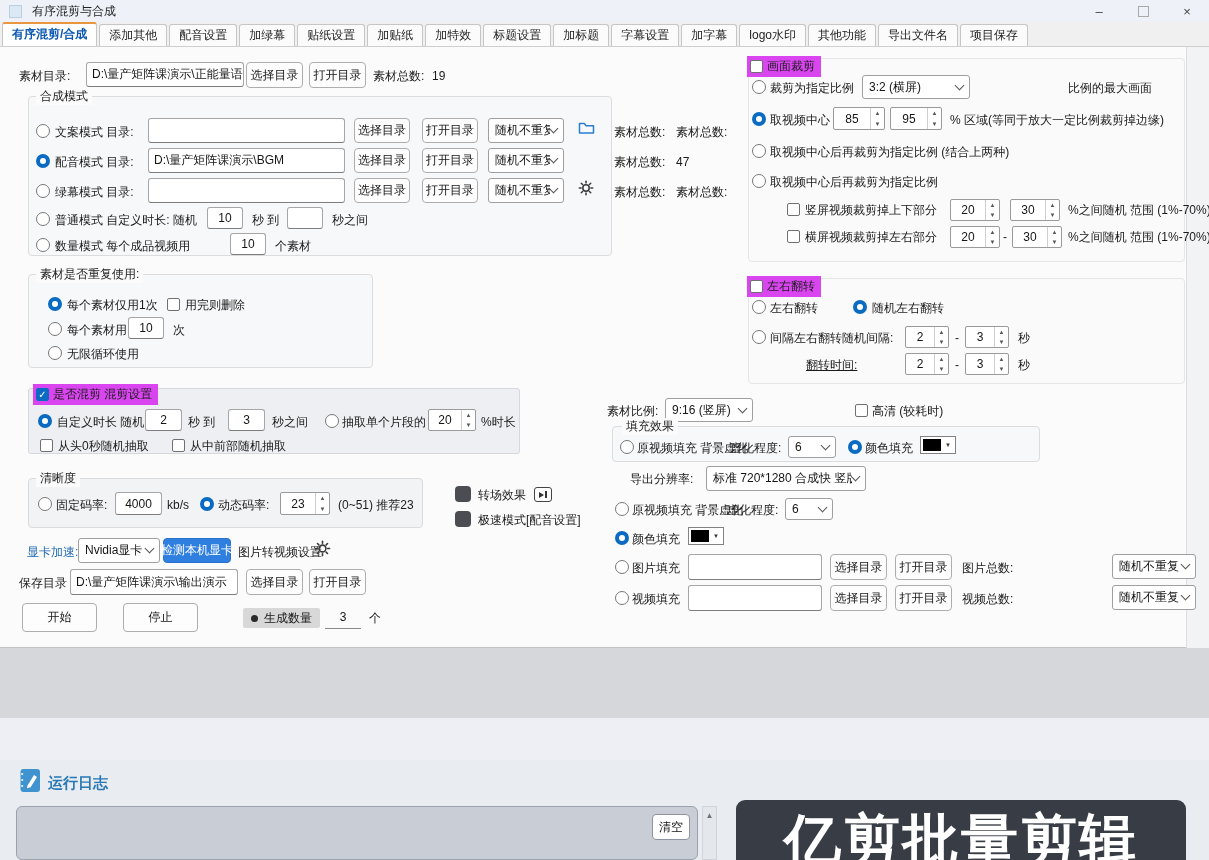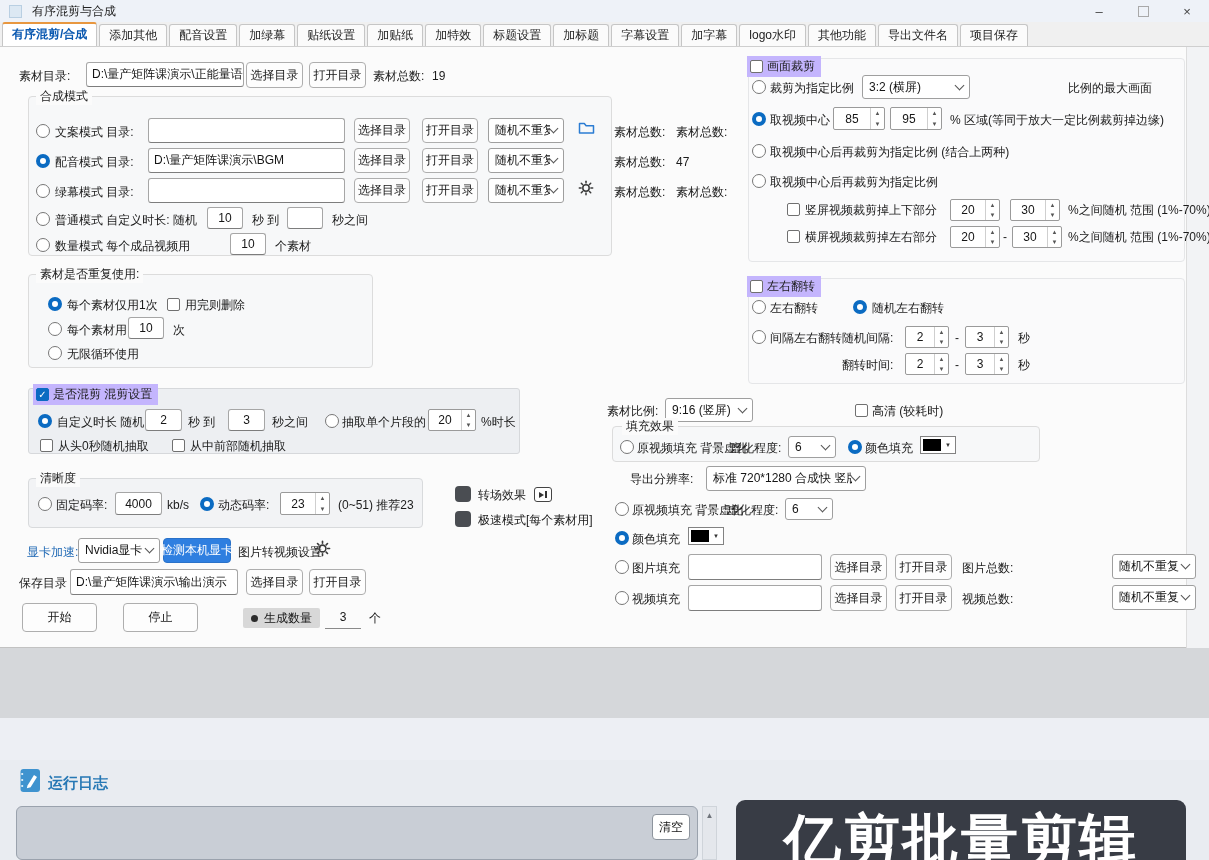--- a/index.html
+++ b/index.html
@@ -42,21 +42,21 @@
   .spin .sb{width:13px;border-left:1px solid #cfcfcf;display:flex;flex-direction:column;flex:none;}
   .spin .sb span{flex:1;font-size:6px;line-height:1;display:flex;align-items:center;justify-content:center;color:#555;}
   .toggle{position:absolute;width:16px;height:16px;background:#4a4d52;border-radius:4px;}
   .swatch{position:absolute;display:flex;align-items:center;border:1px solid #828282;background:#fff;padding:2px;box-sizing:border-box;gap:2px;}
   .swatch .c{width:18px;height:12px;background:#000;}
   .swatch .d{width:10px;text-align:center;font-size:6px;color:#333;}
   .group{position:absolute;border:1px solid #dcdcdc;border-radius:4px;background:#f7f8f9;box-sizing:border-box;}
   .group.gray{background:#f2f3f5;border-color:#d8dadc;}
   .group.faint{background:#fafafb;border-color:#e5e6e8;}
   .gtitle{position:absolute;top:-8px;left:8px;background:#fbfbfb;padding:0 4px;font-size:12px;color:#222;white-space:nowrap;}
-  .orange{position:absolute;background:#c4b5fd;display:flex;align-items:center;gap:4px;padding:2px 6px 2px 3px;font-size:12px;color:#1d1d1d;white-space:nowrap;}
+  .orange{position:absolute;background:#d946ef;display:flex;align-items:center;gap:4px;padding:2px 6px 2px 3px;font-size:12px;color:#1d1d1d;white-space:nowrap;}
   .mixpanel{position:absolute;background:#edeff2;border:1px solid #d6d8db;border-radius:3px;box-sizing:border-box;}
   .chip{position:absolute;background:#d8d8d8;border-radius:2px;display:flex;align-items:center;gap:6px;padding:0 8px;height:20px;}
   .bullet{width:7px;height:7px;border-radius:50%;background:#2b2b2b;flex:none;}
   .trans-ico{position:absolute;width:18px;height:15px;border:1.5px solid #444;border-radius:3px;display:flex;align-items:center;justify-content:center;gap:1px;box-sizing:border-box;background:#fff;}
   .tri{width:0;height:0;border-left:5px solid #333;border-top:3.5px solid transparent;border-bottom:3.5px solid transparent;}
   .vbar{width:1.5px;height:7px;background:#333;}
   
   .grayband{position:absolute;left:0;top:648px;width:1209px;height:70px;background:#d5d7da;}
   .disclaimer{position:absolute;left:0;top:718px;width:1209px;height:42px;background:#edeff4;}
   .lowerbg{position:absolute;left:0;top:760px;width:1209px;height:100px;background:#e9ecf1;}
@@ -235,21 +235,21 @@
     </div>
   <span class="lbl" style="left:338px;top:498px;">(0~51) 推荐23</span>
 
   <span class="toggle" style="left:455px;top:486px;"></span>
   <span class="lbl" style="left:478px;top:488px;">转场效果</span>
   <span class="trans-ico" style="left:534px;top:487px;">
       <i class="tri"></i>
       <i class="vbar"></i>
     </span>
   <span class="toggle" style="left:455px;top:511px;"></span>
-  <span class="lbl" style="left:478px;top:513px;">极速模式[每个素材用]</span>
+  <span class="lbl" style="left:478px;top:513px;">极速模式[配音设置]</span>
 
   <span class="lbl blue" style="left:27px;top:545px;">显卡加速:</span>
   <div class="sel" style="left:78px;top:538px;width:82px;height:25px;">
       <span class="selv">Nvidia显卡</span>
       <span class="chev"></span>
     </div>
   <div class="btn btn-blue" style="left:163px;top:538px;width:68px;height:25px;">检测本机显卡</div>
   <span class="lbl" style="left:238px;top:545px;">图片转视频设置</span>
   <svg class="abs" style="left:314px;top:540px;" width="17" height="17" viewBox="-1 -1 18 18">
       <g stroke="#3a3a3a" stroke-width="1.7" stroke-linecap="round" fill="none">
@@ -369,21 +369,21 @@
     </div>
   <span class="lbl" style="left:955px;top:331px;">-</span>
   <div class="spin" style="left:965px;top:326px;width:44px;height:22px;">
       <span class="sv">3</span>
       <span class="sb">
         <span>▲</span>
         <span>▼</span>
       </span>
     </div>
   <span class="lbl" style="left:1018px;top:331px;">秒</span>
-  <span class="lbl" style="left:842px;top:358px;">翻转时间:</span>
+  <span class="lbl" style="left:806px;top:358px;text-decoration:underline;">翻转时间:</span>
   <div class="spin" style="left:905px;top:353px;width:44px;height:22px;">
       <span class="sv">2</span>
       <span class="sb">
         <span>▲</span>
         <span>▼</span>
       </span>
     </div>
   <span class="lbl" style="left:955px;top:358px;">-</span>
   <div class="spin" style="left:965px;top:353px;width:44px;height:22px;">
       <span class="sv">3</span>

